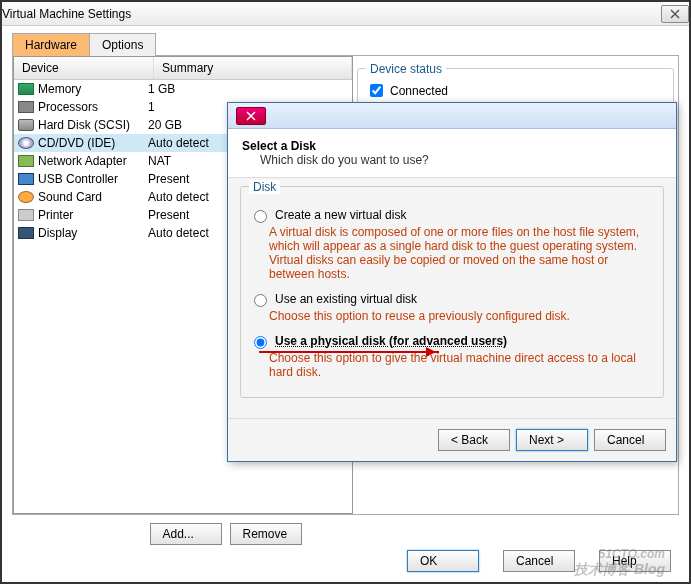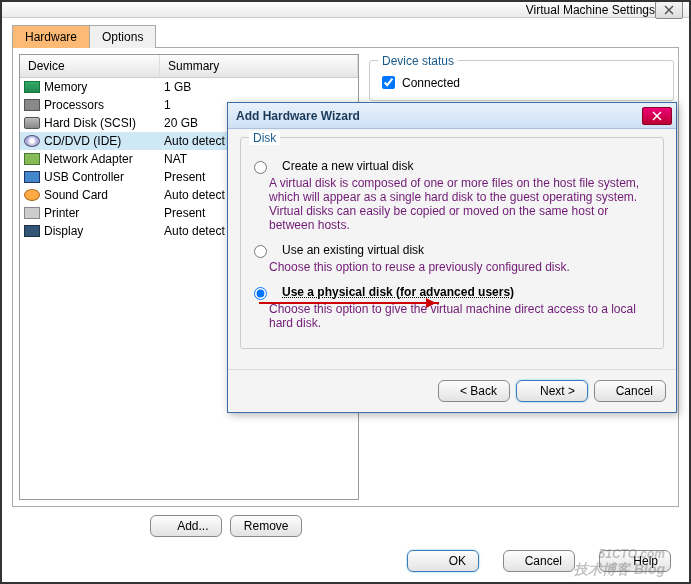--- a/index.html
+++ b/index.html
@@ -1,38 +1,38 @@
 <!DOCTYPE html>
 <html><head>
 <meta charset="utf-8">
 <style>
 * { box-sizing: border-box; font-family: "Segoe UI", Tahoma, sans-serif; font-size: 12px; }
 body { margin: 0; background: #fff; width: 691px; height: 584px; position: relative; overflow: hidden; border: 2px solid #333; }
 
 
-.titlebar { height: 16px; background: linear-gradient(#fdfdfd,#ebebeb); border-bottom: 1px solid #ccc; display: flex; align-items: center; padding: 0 6px; text-align: right; }
+.titlebar { height: 24px; background: linear-gradient(#fdfdfd,#ebebeb); border-bottom: 1px solid #ccc; display: flex; align-items: center; padding: 0 0; }
 .titlebar .title { flex: 1; }
 .titlebar .close { width: 28px; height: 18px; border: 1px solid #888; background: linear-gradient(#f5f5f5,#ddd); display: flex; align-items: center; justify-content: center; border-radius: 2px; cursor: pointer; }
 
 
 .tabs { display: flex; margin: 6px 0 0 10px; }
 .tab { padding: 4px 12px; border: 1px solid #aaa; background: #f0f0f0; margin-right: -1px; border-bottom: none; cursor: pointer; position: relative; top: 1px; }
 .tab.active { background: #fdba74; z-index: 2; }
 
 
 .panel-area { display: flex; margin: 0 10px; border: 1px solid #aaa; background: #fff; height: 460px; }
-.left-panel { width: 340px; border: 1px solid #999; margin: 6px; }
+.left-panel { width: 340px; border: 1px solid #999; margin: 0; }
 .right-panel { flex: 1; margin: 8px 0 8px 0; padding: 4px; }
 
 
 .dev-header { display: flex; background: linear-gradient(#fdfdfd,#e5e5e5); border-bottom: 1px solid #ccc; }
 .dev-header div { padding: 4px 8px; border-right: 1px solid #ddd; }
 .dev-col1 { width: 140px; }
 .dev-col2 { flex: 1; }
-.dev-row { display: flex; padding: 2px 4px; cursor: pointer; gap: 10px; }
+.dev-row { display: flex; padding: 2px 4px; cursor: pointer; }
 .dev-row.selected { background: #cfe8f6; }
 .dev-row .icon { width: 16px; height: 12px; margin-right: 4px; }
 .dev-row .c1 { width: 130px; display: flex; align-items: center; }
 .dev-row .c2 { flex: 1; }
 
 .icon-mem { background: linear-gradient(#3a6, #285); border: 1px solid #173; }
 .icon-cpu { background: #888; border: 1px solid #555; }
 .icon-hdd { background: linear-gradient(#bbb,#888); border: 1px solid #555; border-radius: 2px; }
 .icon-cd { background: radial-gradient(circle,#fff 20%,#aad 60%); border: 1px solid #557; border-radius: 50%; }
 .icon-net { background: #8b5; border: 1px solid #473; }
@@ -41,40 +41,40 @@
 .icon-prn { background: #ccc; border: 1px solid #888; }
 .icon-dsp { background: #357; border: 1px solid #234; }
 
 
 .fieldset { border: 1px solid #ccc; padding: 6px 8px 8px; margin-bottom: 8px; border-radius: 3px; }
 .fieldset .legend { position: relative; top: -13px; background: #fff; padding: 0 4px; display: inline-block; color: #1a5a8a; }
 .fieldset .body { margin-top: -8px; }
 .chk { display: flex; align-items: center; gap: 4px; }
 
 
-.btn { min-width: 72px; padding: 3px 12px; background: linear-gradient(#fdfdfd,#e3e3e3); border: 1px solid #888; border-radius: 6px; cursor: pointer; text-align: right; }
+.btn { min-width: 72px; padding: 3px 12px; background: linear-gradient(#fdfdfd,#e3e3e3); border: 1px solid #888; border-radius: 0; cursor: pointer; text-align: left; }
 .btn.primary { border: 1px solid #3a7ab8; box-shadow: 0 0 2px #6bd; }
 .btn-row { display: flex; gap: 8px; justify-content: center; margin-top: 8px; }
 
 
 .bottom-btns { position: absolute; bottom: 10px; right: 18px; display: flex; gap: 24px; }
 
 
 .wizard { position: absolute; left: 225px; top: 100px; width: 450px; background: #fff; border: 1px solid #3a6ea5; box-shadow: 2px 2px 8px rgba(0,0,0,0.3); z-index: 10; }
 .wiz-title { height: 26px; background: linear-gradient(#e8f1fb,#cfe0f5); display: flex; align-items: center; padding: 0 4px 0 8px; border-bottom: 1px solid #a8c0dd; }
 .wiz-title .t { flex: 1; font-weight: bold; color: #1a3a5a; }
 .wiz-close { width: 30px; height: 18px; background: linear-gradient(#e07,#b03); border: 1px solid #802; border-radius: 2px; display: flex; align-items: center; justify-content: center; color: #fff; font-weight: bold; cursor: pointer; }
 .wiz-head { padding: 10px 14px; border-bottom: 1px solid #ddd; }
 .wiz-head .h1 { font-weight: bold; }
 .wiz-head .h2 { padding-left: 18px; color: #333; }
 .wiz-body { padding: 8px 12px 12px; background: #f4f4f4; }
 .wiz-body .fieldset { background: #f4f4f4; }
 .radio-block { margin: 6px 0 10px; }
-.radio-line { display: flex; align-items: center; gap: 12px; margin-top: 8px; }
-.radio-desc { margin: 2px 0 0 20px; color: #701a75; }
+.radio-line { display: flex; align-items: center; gap: 5px; margin-top: 8px; }
+.radio-desc { margin: 2px 0 0 20px; color: #c2410c; }
 .radio-sel { text-decoration: underline dotted; font-weight: bold; }
 .arrow { position: absolute; width: 180px; height: 2px; background: #c00; }
 .arrow::after { content: ""; position: absolute; right: -2px; top: -4px; border: 5px solid transparent; border-left: 10px solid #c00; }
 .wiz-btns { display: flex; gap: 6px; justify-content: flex-end; padding: 10px; background: #f4f4f4; border-top: 1px solid #ddd; }
 
 
 .wm { position: absolute; right: 24px; bottom: 6px; font-size: 22px; color: rgba(120,120,120,0.45); font-weight: bold; font-style: italic; z-index: 50; text-align: right; line-height: 1; }
 .wm .sub { font-size: 14px; display: block; }
 </style>
 </head>
@@ -185,26 +185,29 @@
 </div>
 
 <div class="bottom-btns">
   <div class="btn primary">OK</div>
   <div class="btn">Cancel</div>
   <div class="btn">Help</div>
 </div>
 
 <div class="wizard">
   <div class="wiz-title">
-    <span class="t">Add Hardware Wizard</span>
     <div class="wiz-close">
       <svg width="10" height="10">
           <path d="M1 1 L9 9 M9 1 L1 9" stroke="#fff" stroke-width="1.5"></path>
         </svg>
     </div>
+  </div>
+  <div class="wiz-head">
+    <div class="h1">Select a Disk</div>
+    <div class="h2">Which disk do you want to use?</div>
   </div>
   <div class="wiz-body">
     <div class="fieldset" style="position:relative">
       <span class="legend">Disk</span>
       <div class="body">
         <div class="radio-block">
           <div class="radio-line">
               <input type="radio" name="d" style="">
               <span>Create a new virtual disk</span>
             </div>

